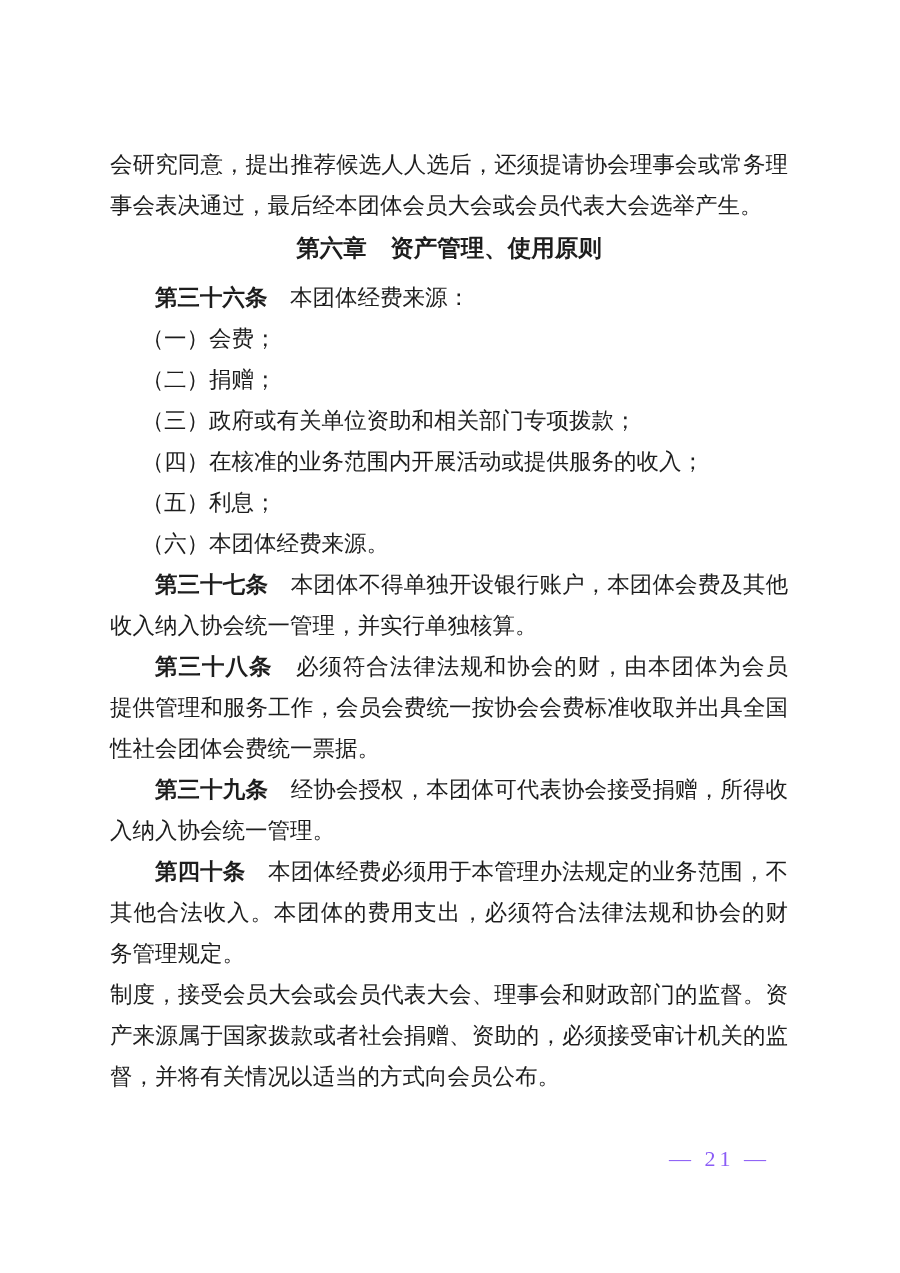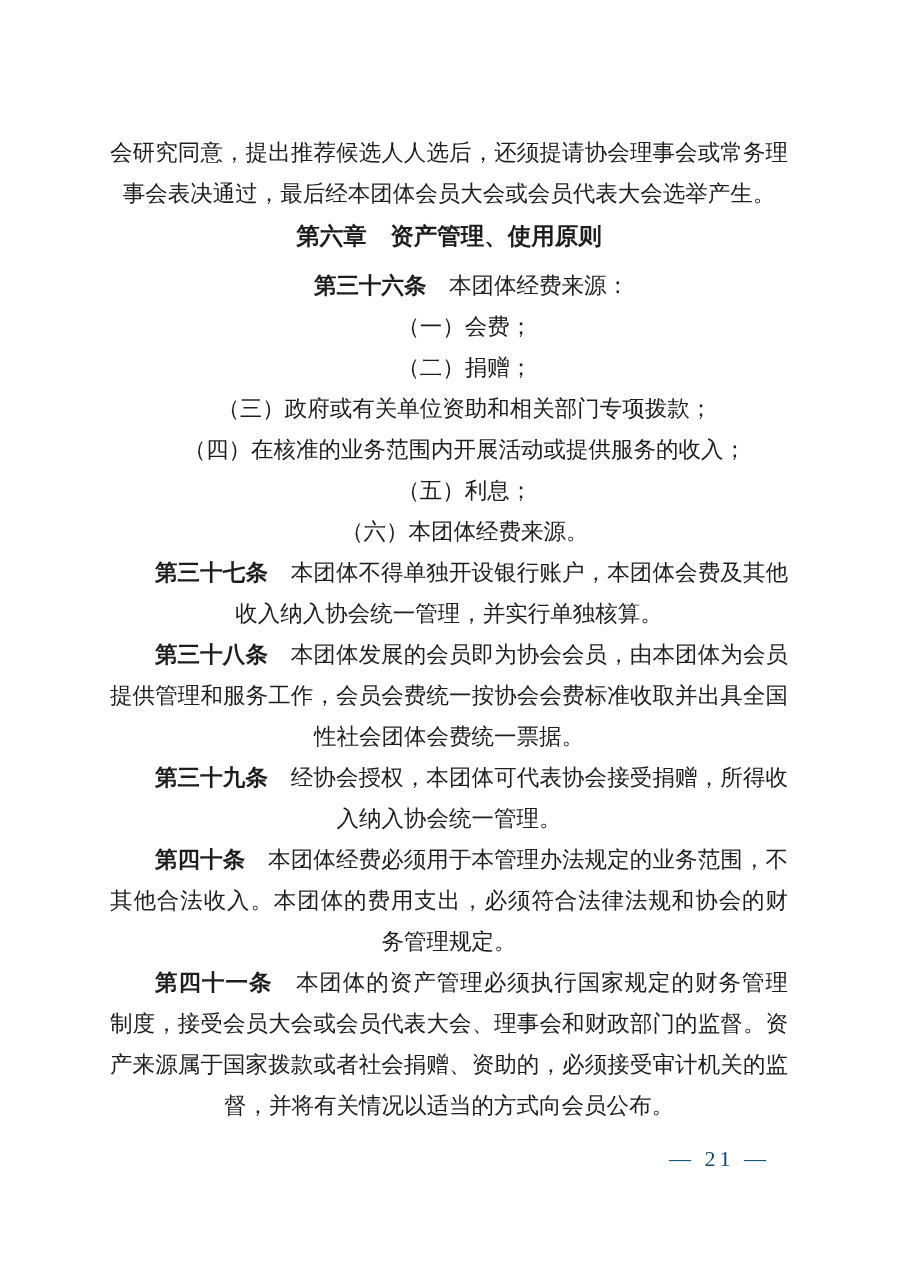--- a/index.html
+++ b/index.html
@@ -6,78 +6,77 @@
   .page{
     position:relative;
     width:900px;height:1273px;
     background:#ffffff;
     color:#1d1d1d;
     font-family:"Liberation Serif", serif;
     overflow:hidden;
   }
   .content{
     position:absolute;
-    left:110px;top:132px;width:678px;
+    left:110px;top:144px;width:678px;
   }
   .line{
     font-size:22.5px;
     line-height:41px;
     height:41px;
     white-space:normal;
-    text-align:center;
+    text-align:left;
   }
   .line.fill{
     text-align:justify;
     text-align-last:justify;
     text-justify:inter-character;
   }
   .line.heading{
     font-family:"Liberation Sans", sans-serif;
     font-weight:700;
     font-size:23.5px;
     text-align:left;
     text-align-last:center;
     margin:2px 0 8px 0;
   }
   .art{font-weight:700;}
   .footer{
     position:absolute;
     top:1146px;right:130px;
     font-size:22px;
     letter-spacing:4px;
-    color:#0c4a6e;
+    color:#8b5cf6;
     font-family:"Liberation Serif", serif;
   }
 </style>
 </head>
 <body>
 
 <div class="page">
   <div class="content" id="content">
       <div class="line body fill"><span>会研究同意，提出推荐候选人人选后，还须提请协会理事会或常务理</span></div>
       <div class="line body"><span>事会表决通过，最后经本团体会员大会或会员代表大会选举产生。</span></div>
       <div class="line heading">第六章　资产管理、使用原则</div>
       <div class="line body" style="padding-left: 45px;"><span class="art">第三十六条</span><span>　本团体经费来源：</span></div>
       <div class="line body" style="padding-left: 31.5px;"><span>（一）会费；</span></div>
       <div class="line body" style="padding-left: 31.5px;"><span>（二）捐赠；</span></div>
       <div class="line body" style="padding-left: 31.5px;"><span>（三）政府或有关单位资助和相关部门专项拨款；</span></div>
       <div class="line body" style="padding-left: 31.5px;"><span>（四）在核准的业务范围内开展活动或提供服务的收入；</span></div>
       <div class="line body" style="padding-left: 31.5px;"><span>（五）利息；</span></div>
       <div class="line body" style="padding-left: 31.5px;"><span>（六）本团体经费来源。</span></div>
       <div class="line body fill" style="padding-left: 45px;"><span class="art">第三十七条</span><span>　本团体不得单独开设银行账户，本团体会费及其他</span></div>
       <div class="line body"><span>收入纳入协会统一管理，并实行单独核算。</span></div>
-      <div class="line body fill" style="padding-left: 45px;"><span class="art">第三十八条</span><span>　本团体发展的会员即为协会会员，由本团体为会员</span></div>
+      <div class="line body fill" style="padding-left: 45px;"><span class="art">第三十八条</span><span>　必须符合法律法规和协会的财，由本团体为会员</span></div>
       <div class="line body fill"><span>提供管理和服务工作，会员会费统一按协会会费标准收取并出具全国</span></div>
       <div class="line body"><span>性社会团体会费统一票据。</span></div>
       <div class="line body fill" style="padding-left: 45px;"><span class="art">第三十九条</span><span>　经协会授权，本团体可代表协会接受捐赠，所得收</span></div>
       <div class="line body"><span>入纳入协会统一管理。</span></div>
       <div class="line body fill" style="padding-left: 45px;"><span class="art">第四十条</span><span>　本团体经费必须用于本管理办法规定的业务范围，不</span></div>
       <div class="line body fill"><span>其他合法收入。本团体的费用支出，必须符合法律法规和协会的财</span></div>
       <div class="line body"><span>务管理规定。</span></div>
-      <div class="line body fill" style="padding-left: 45px;"><span class="art">第四十一条</span><span>　本团体的资产管理必须执行国家规定的财务管理</span></div>
       <div class="line body fill"><span>制度，接受会员大会或会员代表大会、理事会和财政部门的监督。资</span></div>
       <div class="line body fill"><span>产来源属于国家拨款或者社会捐赠、资助的，必须接受审计机关的监</span></div>
       <div class="line body"><span>督，并将有关情况以适当的方式向会员公布。</span></div>
     </div>
   <div class="footer">
     <span>— 21 —</span>
   </div>
 </div>
 
 </body></html>

